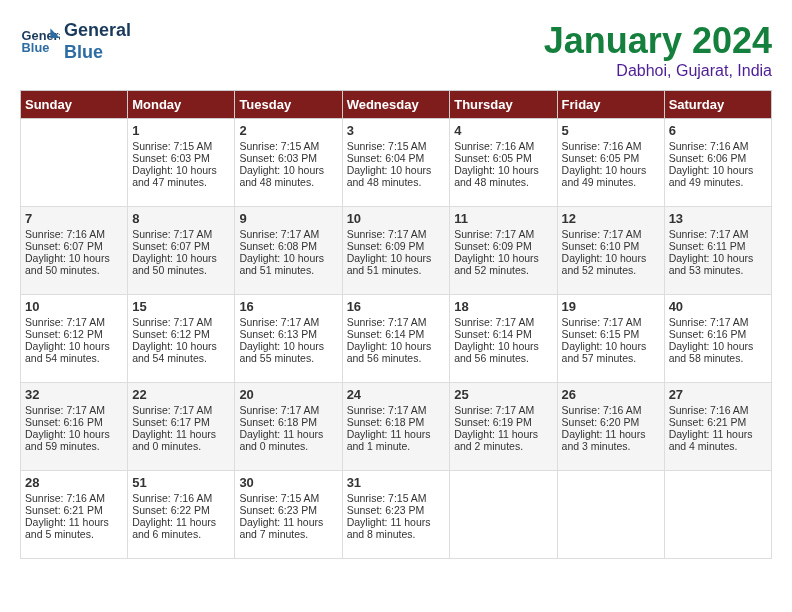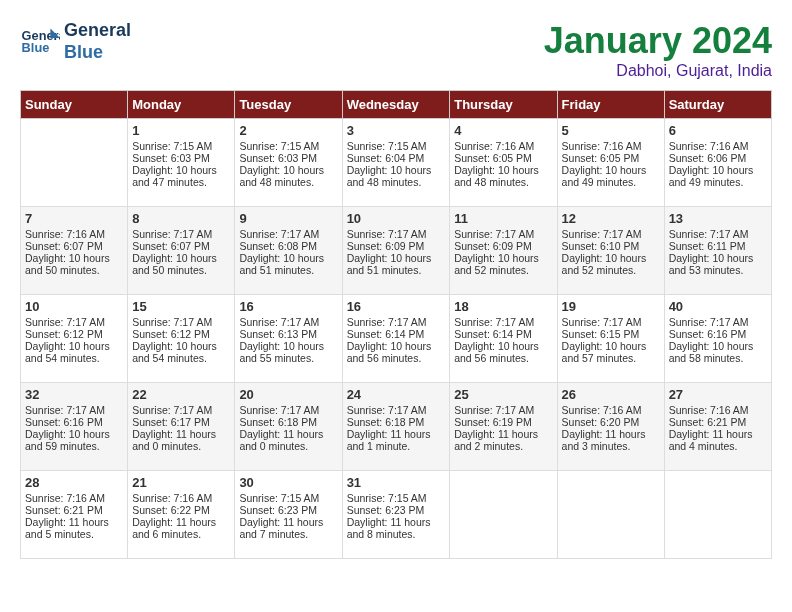--- a/index.html
+++ b/index.html
@@ -226,21 +226,21 @@
         <td><span class="day-num">27</span><span style="white-space: pre-line; font-size: 10.5px;">Sunrise: 7:16 AM
 Sunset: 6:21 PM
 Daylight: 11 hours
 and 4 minutes.</span></td>
       </tr>
       <tr>
         <td><span class="day-num">28</span><span style="white-space: pre-line; font-size: 10.5px;">Sunrise: 7:16 AM
 Sunset: 6:21 PM
 Daylight: 11 hours
 and 5 minutes.</span></td>
-        <td><span class="day-num">21</span><span style="white-space: pre-line; font-size: 10.5px;">Sunrise: 7:16 AM
+        <td><span class="day-num">51</span><span style="white-space: pre-line; font-size: 10.5px;">Sunrise: 7:16 AM
 Sunset: 6:22 PM
 Daylight: 11 hours
 and 6 minutes.</span></td>
         <td><span class="day-num">30</span><span style="white-space: pre-line; font-size: 10.5px;">Sunrise: 7:15 AM
 Sunset: 6:23 PM
 Daylight: 11 hours
 and 7 minutes.</span></td>
         <td><span class="day-num">31</span><span style="white-space: pre-line; font-size: 10.5px;">Sunrise: 7:15 AM
 Sunset: 6:23 PM
 Daylight: 11 hours

